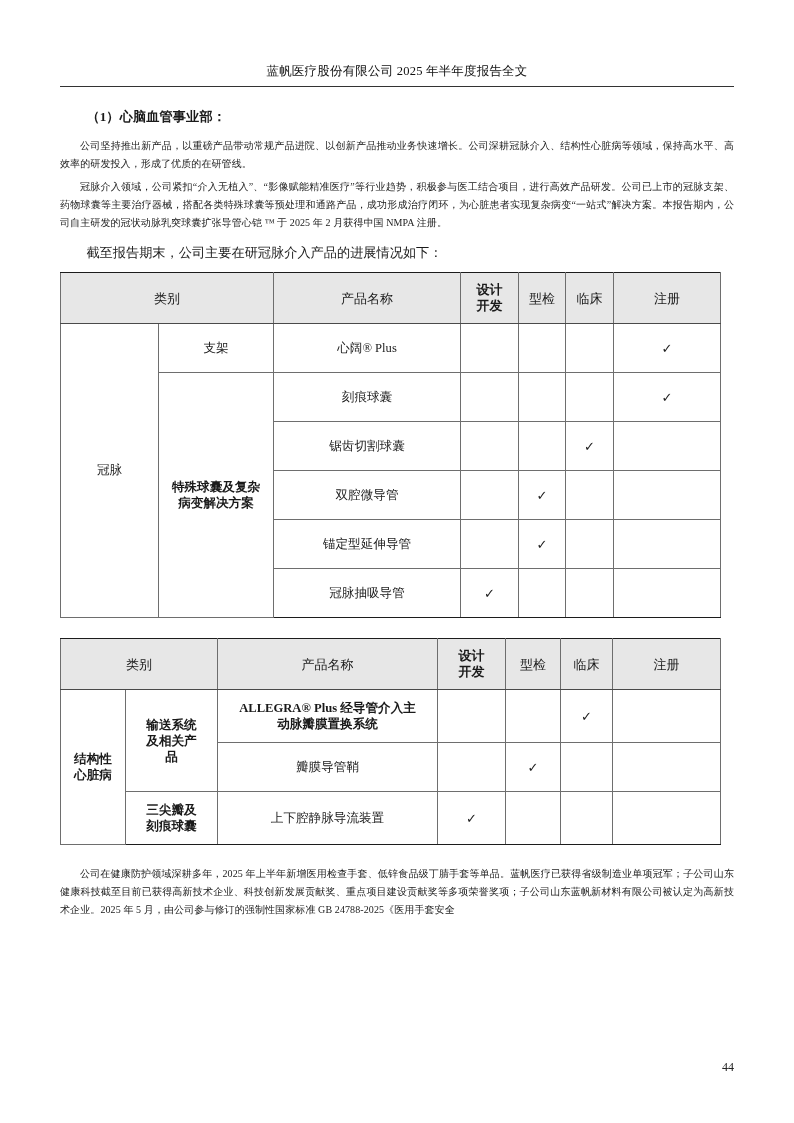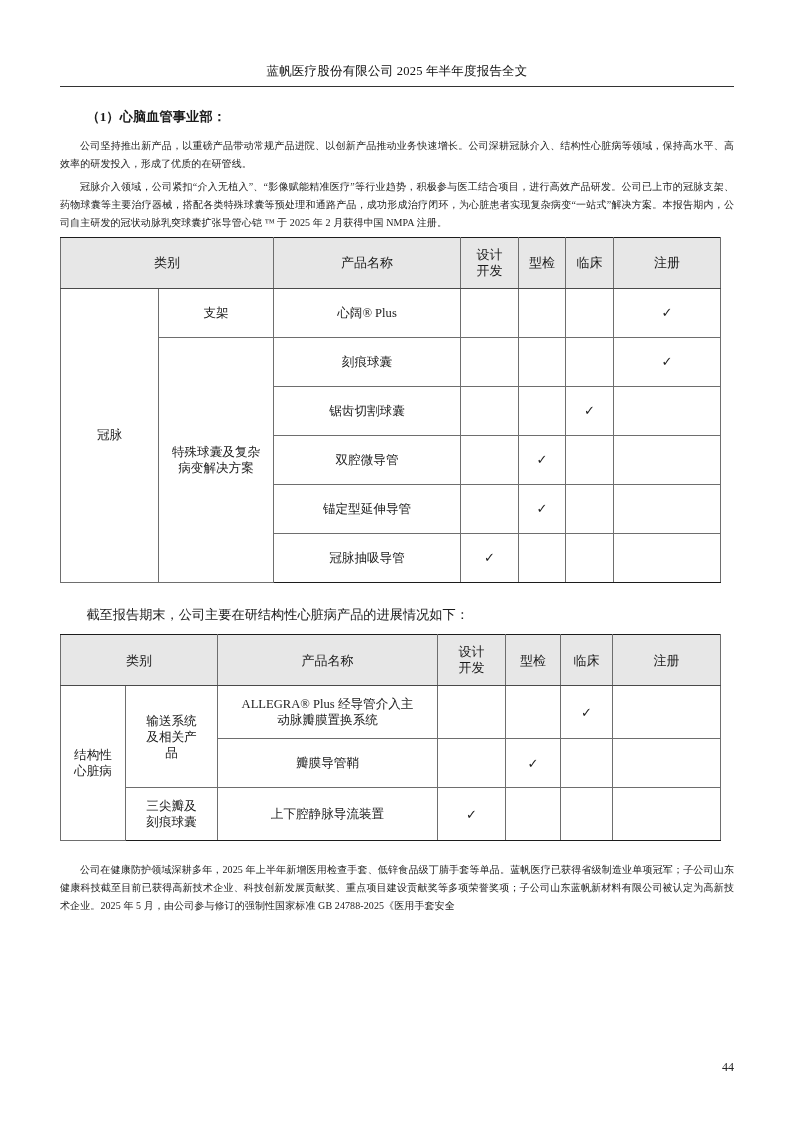--- a/index.html
+++ b/index.html
@@ -96,20 +96,21 @@
   }
   td.rowcell { height: 42px; }
   td.rowcell.tall { height: 46px; }
   td.tick {
     font-size: 13px;
     color: #202020;
   }
   .hdr-2line {
     display: block;
     line-height: 1.28;
+    font-weight: bold;
   }
 
   
   .page-number {
     position: absolute;
     right: 60px;
     bottom: 48px;
     font-size: 12px;
     color: #222;
   }
@@ -125,20 +126,21 @@
   </div>
 
   <div class="content">
 
     <p class="section-head">（1）心脑血管事业部：</p>
 
     <p class="para">公司坚持推出新产品，以重磅产品带动常规产品进院、以创新产品推动业务快速增长。公司深耕冠脉介入、结构性心脏病等领域，保持高水平、高效率的研发投入，形成了优质的在研管线。</p>
 
     <p class="para">冠脉介入领域，公司紧扣“介入无植入”、“影像赋能精准医疗”等行业趋势，积极参与医工结合项目，进行高效产品研发。公司已上市的冠脉支架、药物球囊等主要治疗器械，搭配各类特殊球囊等预处理和通路产品，成功形成治疗闭环，为心脏患者实现复杂病变“一站式”解决方案。本报告期内，公司自主研发的冠状动脉乳突球囊扩张导管心铠 ™ 于 2025 年 2 月获得中国 NMPA 注册。</p>
 
+    <p class="lead-in">截至报告期末，公司主要在研冠脉介入产品的进展情况如下：</p>
 
     <table class="prog">
       <colgroup>
         <col style="width:98px">
           <col style="width:115px">
           <col style="width:187px">
         <col style="width:58px">
           <col style="width:47px">
           <col style="width:48px">
           <col style="width:107px">
@@ -207,21 +209,20 @@
           <td class="rowcell">冠脉抽吸导管</td>
           <td class="rowcell tick">✓</td>
           <td class="rowcell tick"></td>
           <td class="rowcell tick"></td>
           <td class="rowcell tick"></td>
         </tr>
       </tbody>
     </table>
 
 
-    <p class="lead-in">截至报告期末，公司主要在研结构性心脏病产品的进展情况如下：</p>
 
     <table class="prog">
       <colgroup>
         <col style="width:65px">
           <col style="width:92px">
           <col style="width:220px">
         <col style="width:68px">
           <col style="width:55px">
           <col style="width:52px">
           <col style="width:108px">

